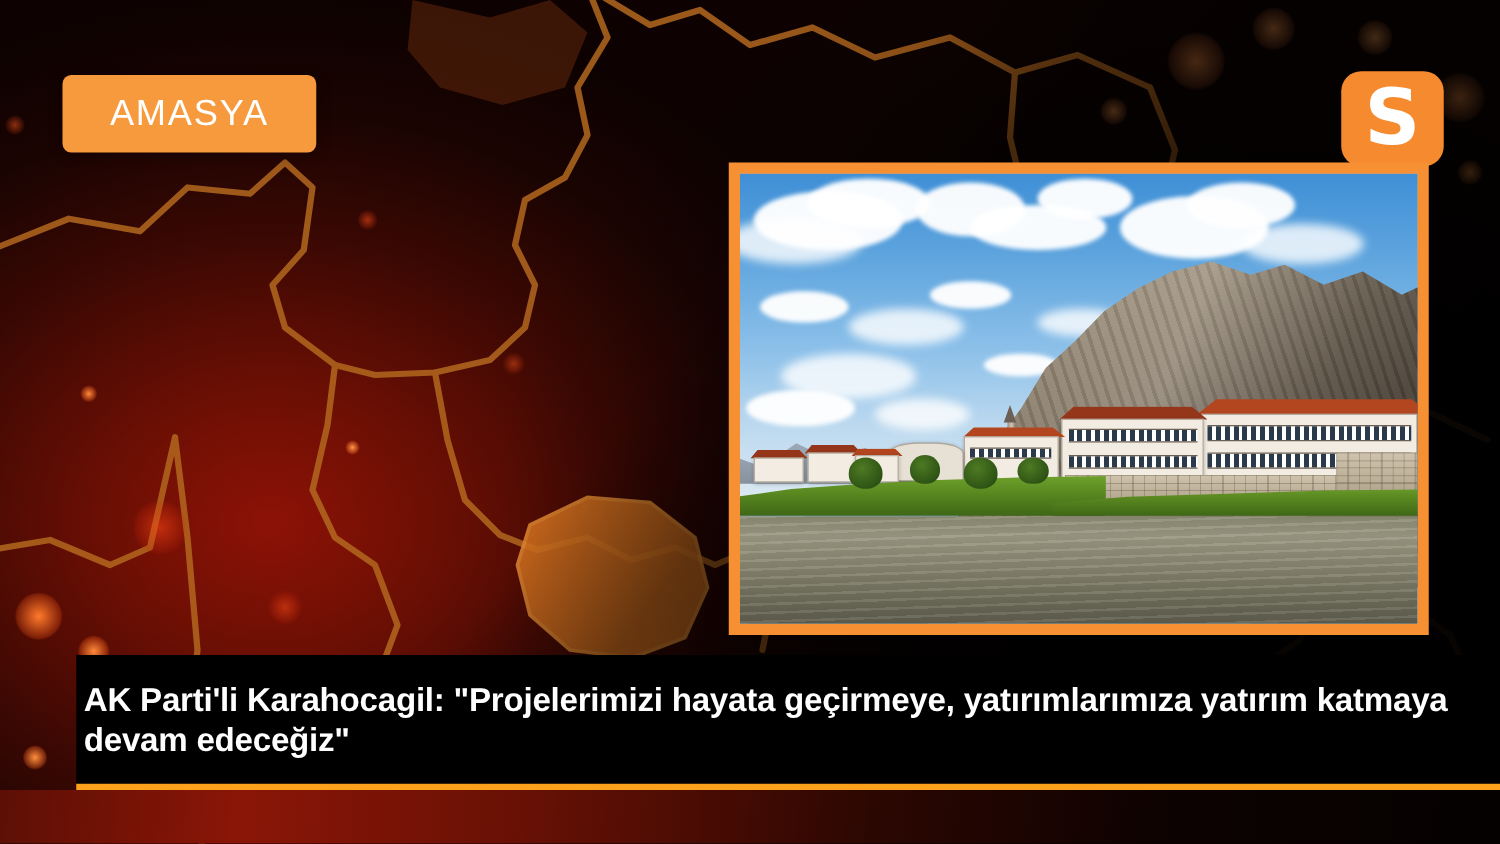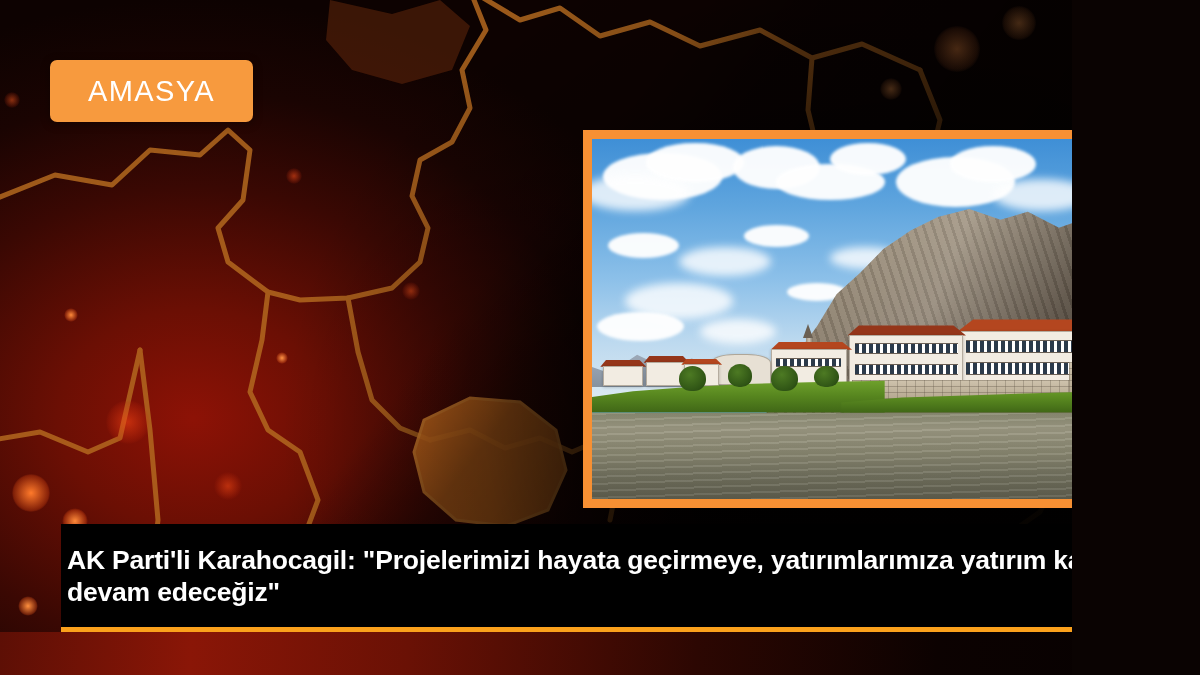--- a/index.html
+++ b/index.html
@@ -1,21 +1,21 @@
 <!DOCTYPE html>
 <html><head>
 <meta charset="utf-8">
 <style>
   * { margin:0; padding:0; box-sizing:border-box; }
   html,body { width:1200px; height:675px; overflow:hidden; background:#0a0302; }
   body { font-family:"Liberation Sans", sans-serif; }
 
   #stage {
     position:relative;
-    width:1072px; height:675px;
+    width:1200px; height:675px;
     overflow:hidden;
     background:#140403;
   }
 
   
   .bg-base {
     position:absolute; inset:0;
     background:
       radial-gradient(ellipse 520px 420px at 18% 62%, #8d1206 0%, #6b0f04 26%, #3a0803 55%, #1a0402 78%, #0d0201 100%),
       radial-gradient(ellipse 680px 520px at 88% 10%, #6d3208 0%, #451c05 35%, #200c02 66%, #0b0301 100%),

